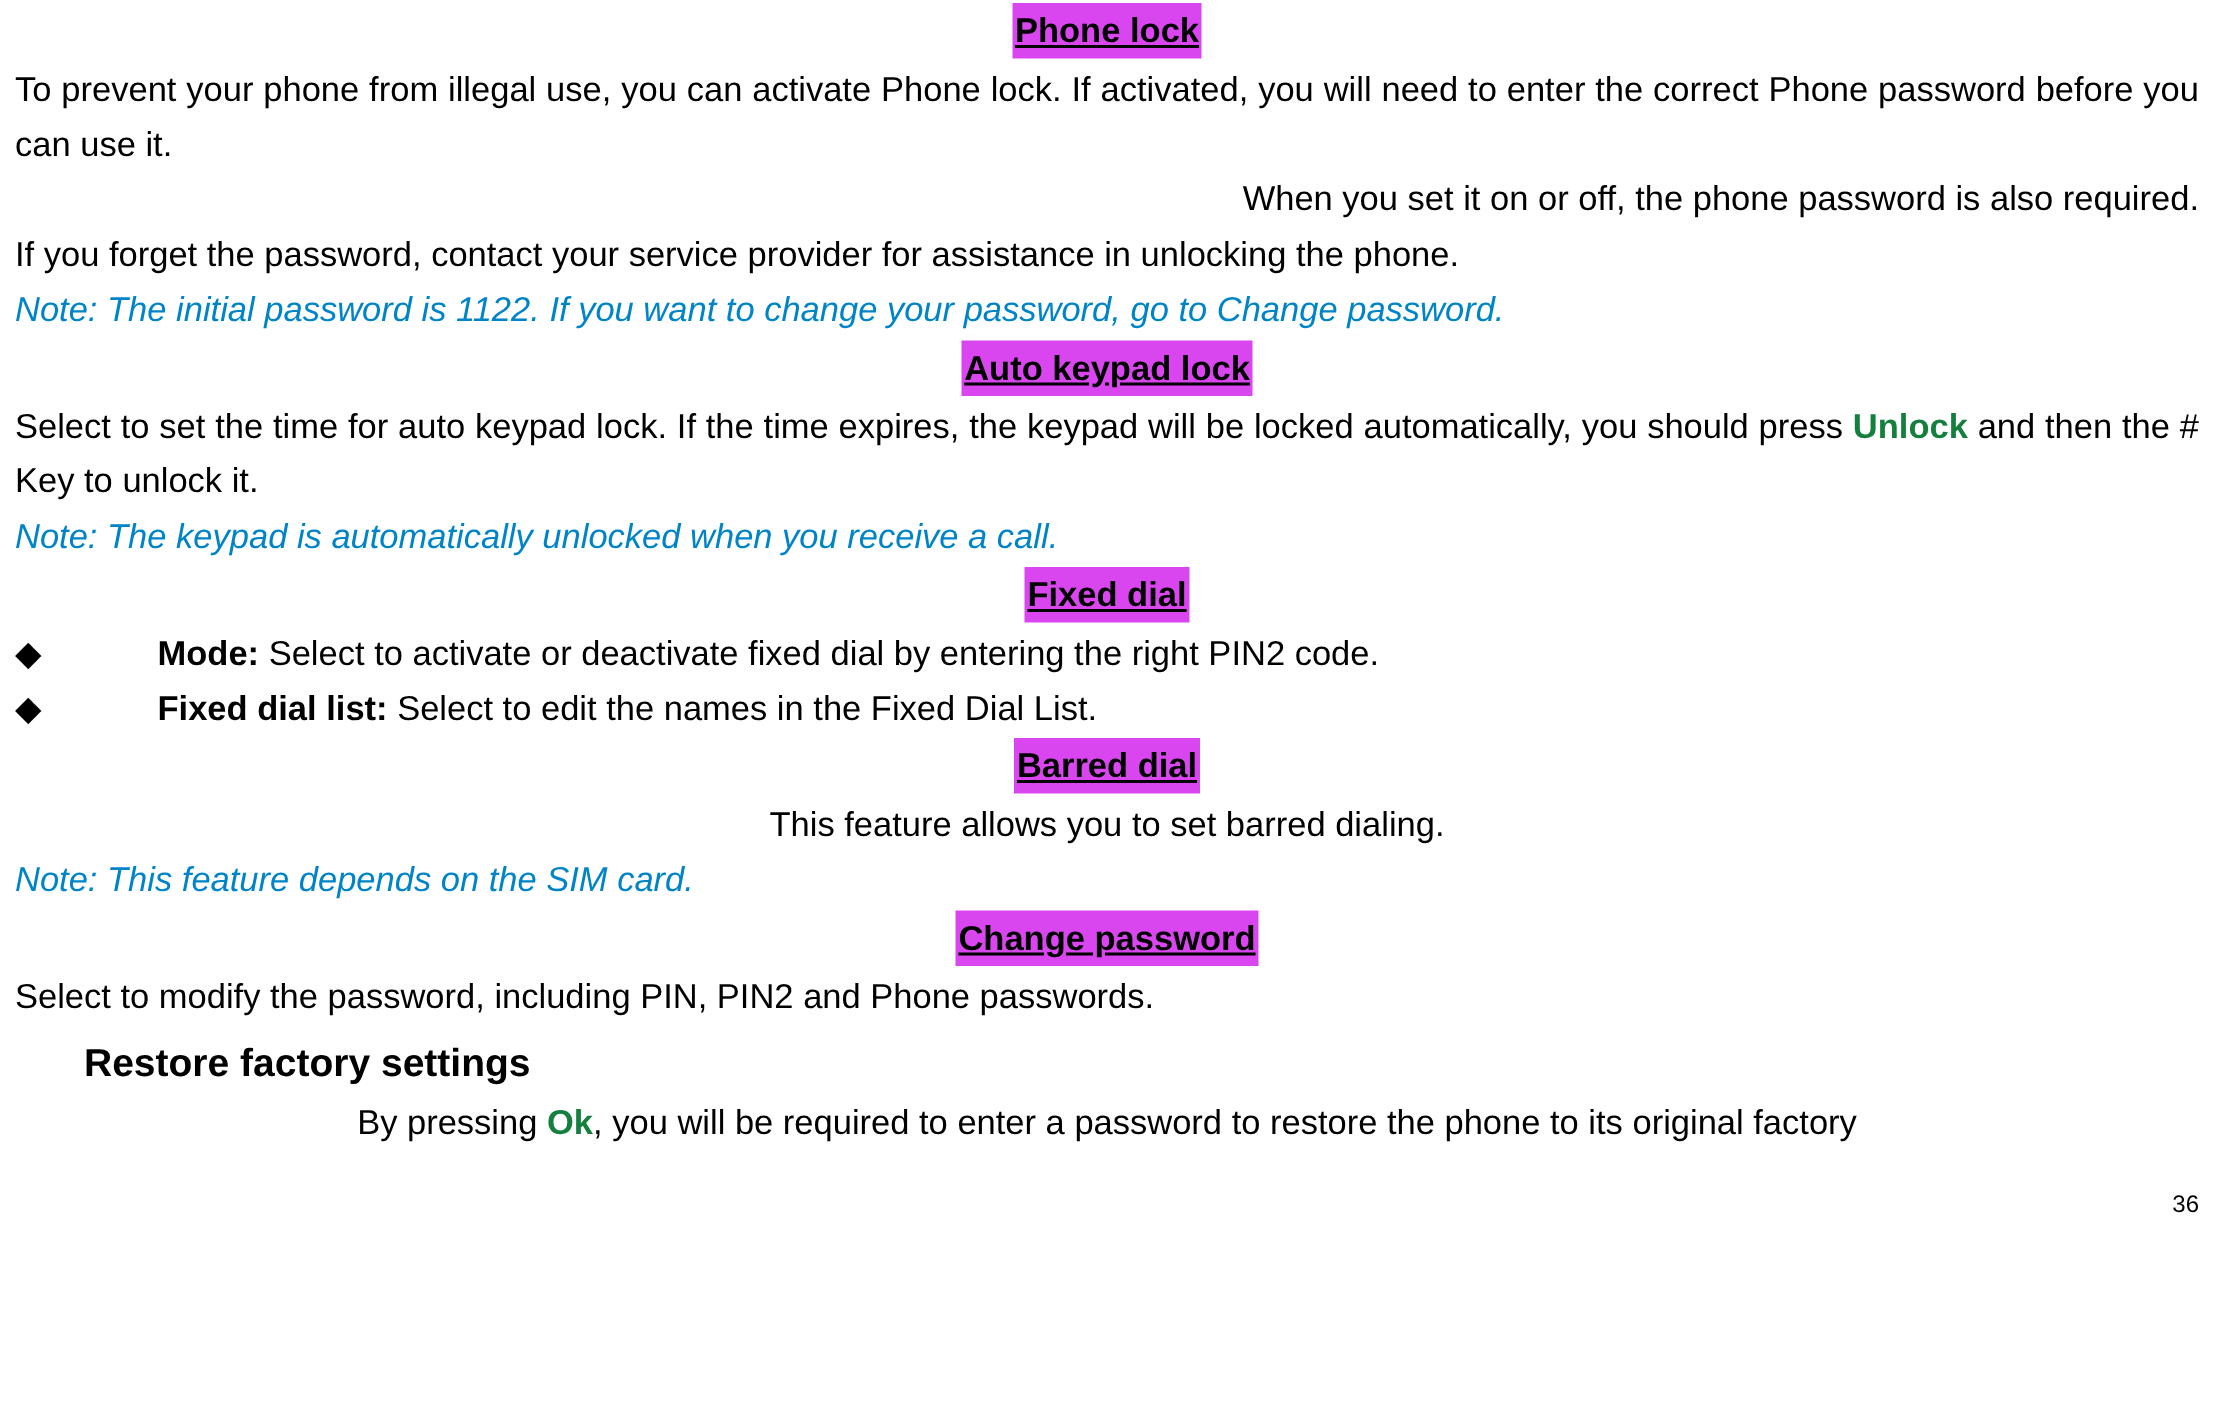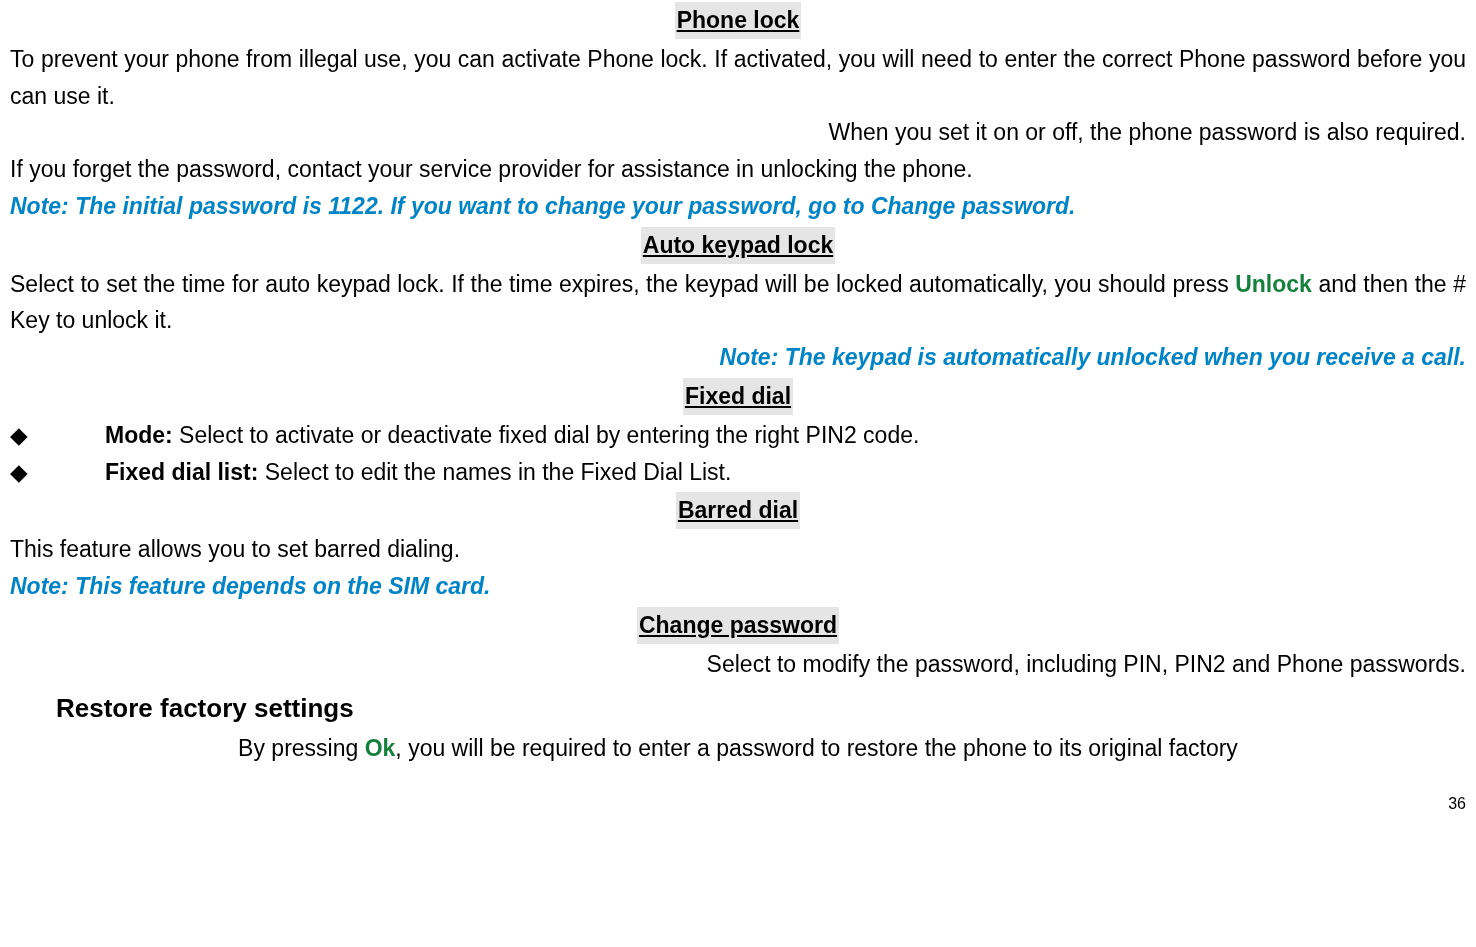--- a/index.html
+++ b/index.html
@@ -12,35 +12,35 @@
       text-align: justify;
     }
     .page {
       width: 1456px;
       margin: 0 auto;
     }
     .heading {
       font-weight: bold;
       text-align: center;
       text-decoration: underline;
-      background-color: #e5e5e5;
+      background-color: #d946ef;
       display: inline-block;
       padding: 0 2px;
     }
     .heading-wrapper {
       text-align: center;
       margin: 2px 0;
     }
     p {
       margin: 0;
     }
     .note {
       color: #0084c8;
       font-style: italic;
-      font-weight: bold;
+      font-weight: normal;
     }
     .inline-bold-blue {
       color: #15803d;
       font-weight: bold;
     }
     .bullet-row {
       display: flex;
       margin: 0;
     }
     .bullet-marker {
@@ -78,48 +78,48 @@
   <p style="text-align:right">When you set it on or off, the phone password is also required.</p>
   <p style="text-align:left">If you forget the password, contact your service provider for assistance in unlocking the phone.</p>
   <p class="note">Note: The initial password is 1122. If you want to change your password, go to Change password.</p>
 
   <div class="heading-wrapper">
     <span class="heading">Auto keypad lock</span>
   </div>
   <p>
     <span>Select to set the time for auto keypad lock. If the time expires, the keypad will be locked automatically, you should press </span><span class="inline-bold-blue">Unlock</span><span> and then the # Key to unlock it.</span>
   </p>
-  <p class="note" style="text-align:right">Note: The keypad is automatically unlocked when you receive a call.</p>
+  <p class="note" style="text-align:left">Note: The keypad is automatically unlocked when you receive a call.</p>
 
   <div class="heading-wrapper">
     <span class="heading">Fixed dial</span>
   </div>
   <div class="bullet-row">
     <div class="bullet-marker">◆</div>
     <div class="bullet-content">
       <span class="bold-label">Mode:</span><span> Select to activate or deactivate fixed dial by entering the right PIN2 code.</span>
     </div>
   </div>
   <div class="bullet-row">
     <div class="bullet-marker">◆</div>
     <div class="bullet-content">
       <span class="bold-label">Fixed dial list:</span><span> Select to edit the names in the Fixed Dial List.</span>
     </div>
   </div>
 
   <div class="heading-wrapper">
     <span class="heading">Barred dial</span>
   </div>
-  <p style="text-align:left">This feature allows you to set barred dialing.</p>
+  <p style="text-align:center">This feature allows you to set barred dialing.</p>
   <p class="note" style="text-align:left">Note: This feature depends on the SIM card.</p>
 
   <div class="heading-wrapper">
     <span class="heading">Change password</span>
   </div>
-  <p style="text-align:right">Select to modify the password, including PIN, PIN2 and Phone passwords.</p>
+  <p style="text-align:left">Select to modify the password, including PIN, PIN2 and Phone passwords.</p>
 
   <div class="section-heading">Restore factory settings</div>
   <p style="text-align:center">
     <span>By pressing </span><span class="inline-bold-blue">Ok</span><span>, you will be required to enter a password to restore the phone to its original factory</span>
   </p>
 
   <div class="page-number">36</div>
 </div>
 
 </body></html>

